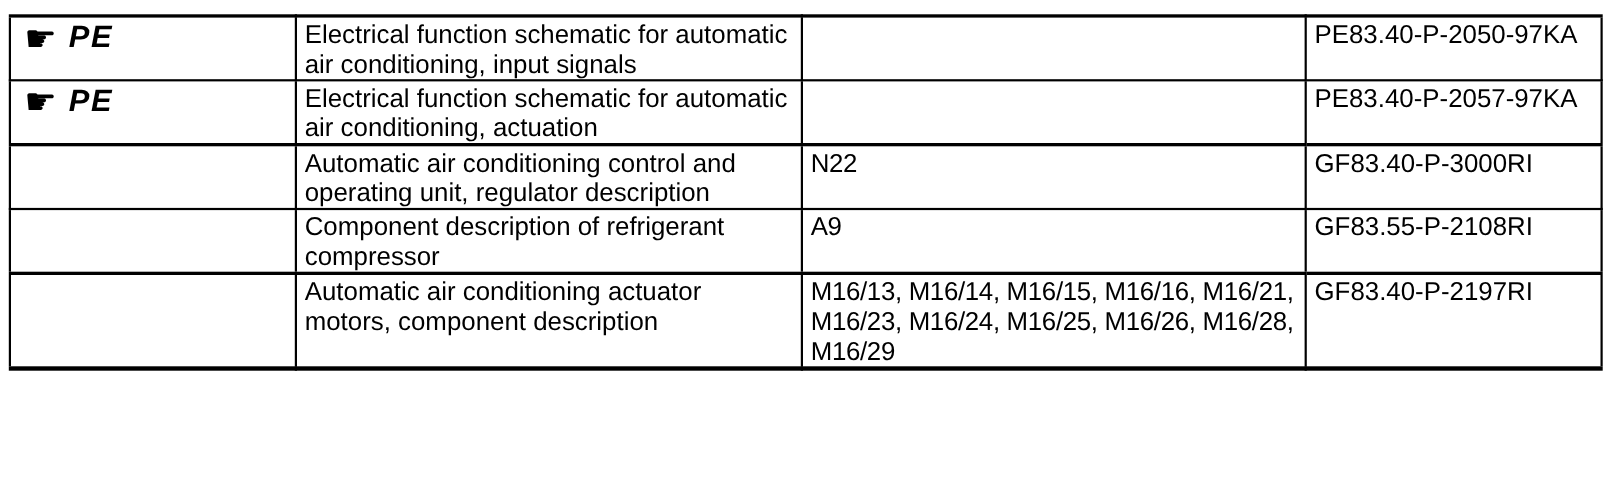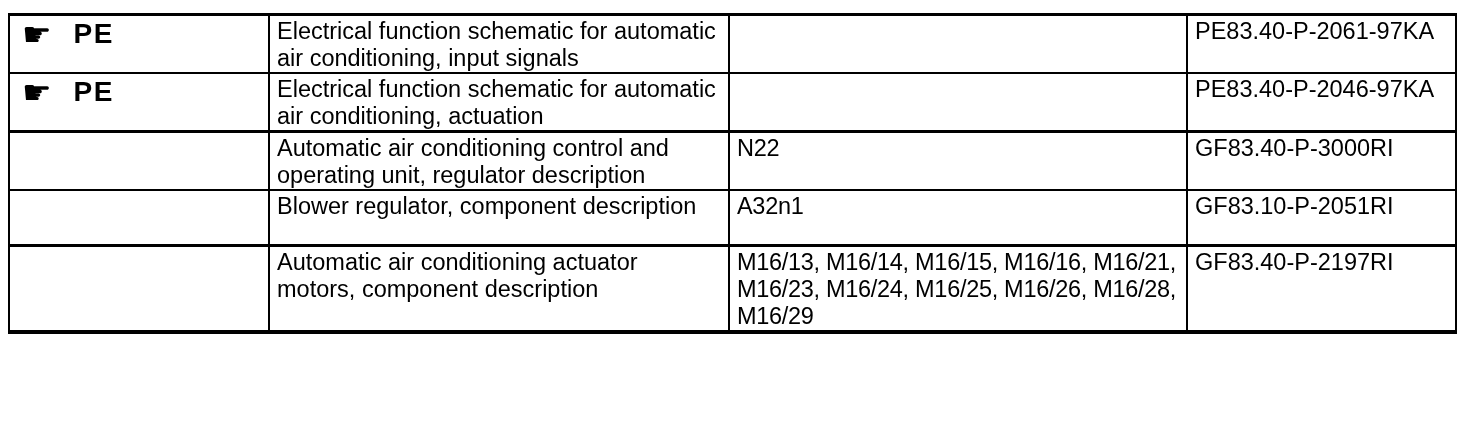--- a/index.html
+++ b/index.html
@@ -47,59 +47,60 @@
     font-size: 33px;
     line-height: 36px;
     vertical-align: -3px;
     display: inline-block;
   }
   .pe {
     font-weight: bold;
     font-size: 28px;
     line-height: 36px;
     letter-spacing: 1.5px;
-    margin-left: 22px;
+    margin-left: 11px;
     display: inline-block;
+    font-style: italic;
   }
 </style>
 </head>
 <body>
 
 <div class="page">
   <table class="doc-table">
     <colgroup>
       <col style="width:260px">
       <col style="width:460px">
       <col style="width:458px">
       <col style="width:269px">
     </colgroup>
     <tbody>
         <tr>
     <td class="c-marker"><span class="hand">☛</span><span class="pe">PE</span></td>
     <td class="c-desc">Electrical function schematic for automatic air conditioning, input signals</td>
     <td class="c-comp"></td>
-    <td class="c-doc">PE83.40-P-2061-97KA</td>
+    <td class="c-doc">PE83.40-P-2050-97KA</td>
   </tr>
         <tr>
     <td class="c-marker"><span class="hand">☛</span><span class="pe">PE</span></td>
     <td class="c-desc">Electrical function schematic for automatic air conditioning, actuation</td>
     <td class="c-comp"></td>
-    <td class="c-doc">PE83.40-P-2046-97KA</td>
+    <td class="c-doc">PE83.40-P-2057-97KA</td>
   </tr>
         <tr>
     <td class="c-marker"></td>
     <td class="c-desc">Automatic air conditioning control and operating unit, regulator description</td>
     <td class="c-comp">N22</td>
     <td class="c-doc">GF83.40-P-3000RI</td>
   </tr>
         <tr>
     <td class="c-marker"></td>
-    <td class="c-desc">Blower regulator, component description</td>
-    <td class="c-comp">A32n1</td>
-    <td class="c-doc">GF83.10-P-2051RI</td>
+    <td class="c-desc">Component description of refrigerant compressor</td>
+    <td class="c-comp">A9</td>
+    <td class="c-doc">GF83.55-P-2108RI</td>
   </tr>
         <tr>
     <td class="c-marker"></td>
     <td class="c-desc">Automatic air conditioning actuator motors, component description</td>
     <td class="c-comp">M16/13, M16/14, M16/15, M16/16, M16/21, M16/23, M16/24, M16/25, M16/26, M16/28, M16/29</td>
     <td class="c-doc">GF83.40-P-2197RI</td>
   </tr>
       </tbody>
   </table>
 </div>

